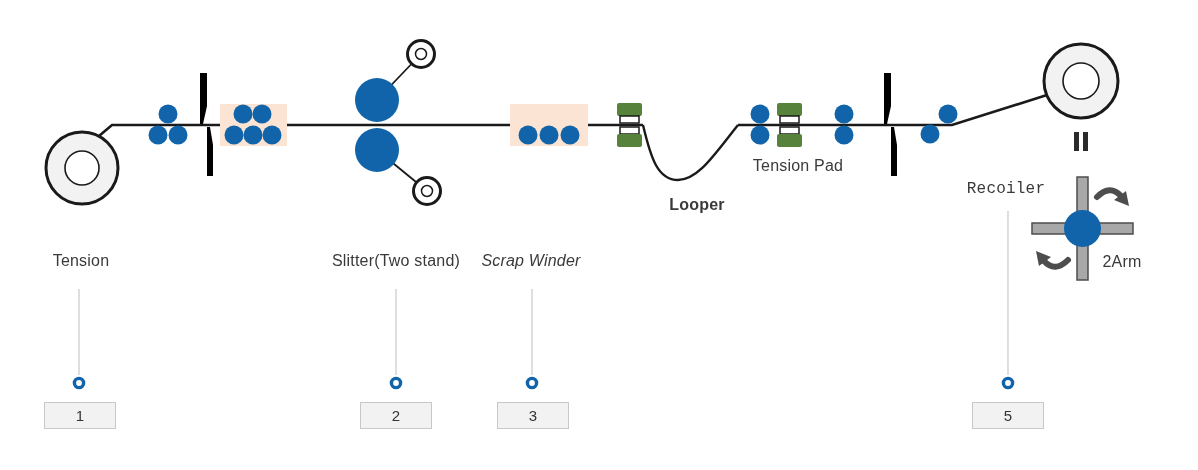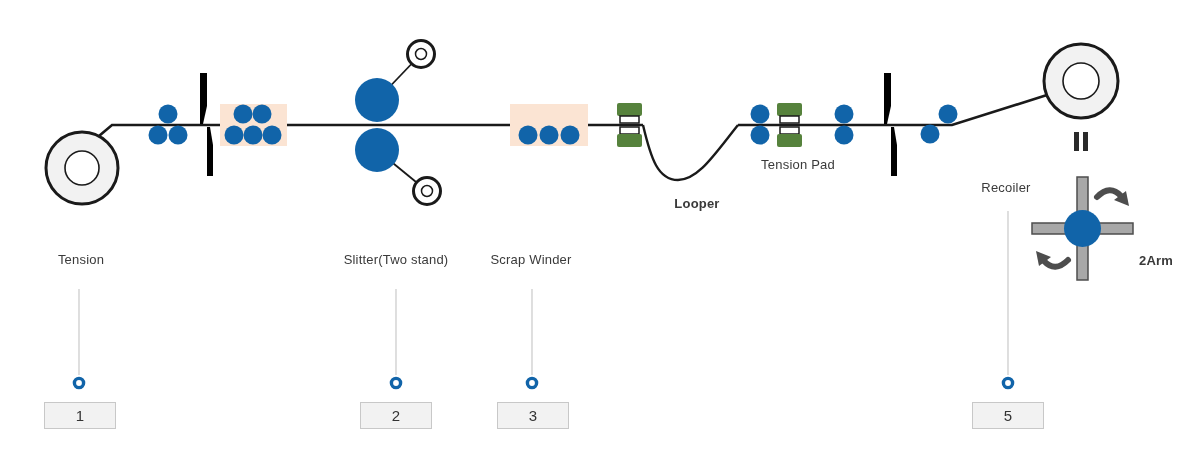--- a/index.html
+++ b/index.html
@@ -3,21 +3,21 @@
 <meta charset="utf-8">
 <style>
   html,body{margin:0;padding:0;background:#ffffff;}
   .canvas{
     position:relative;width:1198px;height:470px;background:#ffffff;
     font-family:"Liberation Sans",sans-serif;overflow:hidden;
   }
   .diagram-svg{position:absolute;left:0;top:0;}
   .label{
     position:absolute;transform:translateX(-50%);
-    font-size:13px;color:#3a3a3a;white-space:nowrap;letter-spacing:.2px;
+    font-size:16px;color:#3a3a3a;white-space:nowrap;letter-spacing:.2px;
   }
   .step-box{
     position:absolute;top:402px;width:70px;height:25px;
     background:#f2f2f2;border:1px solid #c8c8c8;
     display:flex;align-items:center;justify-content:center;
     font-size:15px;color:#333;cursor:pointer;box-sizing:content-box;
   }
 </style>
 </head>
 <body>
@@ -151,24 +151,24 @@
     <g fill="#ffffff" stroke="#1164a9" stroke-width="3.4">
       <circle cx="79" cy="383" r="4.6"></circle>
       <circle cx="396" cy="383" r="4.6"></circle>
       <circle cx="532" cy="383" r="4.6"></circle>
       <circle cx="1008" cy="383" r="4.6"></circle>
     </g>
   </svg>
 
   <div class="label" style="left:81px;  top:252px;">Tension</div>
   <div class="label" style="left:396px; top:252px;">Slitter(Two stand)</div>
-  <div class="label" style="left:531px; top:252px;">Scrap Winder</div>
+  <div class="label" style="left:531px; top:252px;font-style:italic;">Scrap Winder</div>
   <div class="label" style="left:697px; top:196px;font-weight:bold;">Looper</div>
   <div class="label" style="left:798px; top:157px;">Tension Pad</div>
-  <div class="label" style="left:1006px;top:180px;">Recoiler</div>
-  <div class="label" style="left:1156px;top:253px;font-weight:bold;">2Arm</div>
+  <div class="label" style="left:1006px;top:180px;font-family:Liberation Mono, monospace;">Recoiler</div>
+  <div class="label" style="left:1122px;top:253px;">2Arm</div>
 
   <div class="step-box" style="left:44px;">1</div>
   <div class="step-box" style="left:360px;">2</div>
   <div class="step-box" style="left:497px;">3</div>
   <div class="step-box" style="left:972px;">5</div>
 
 </div>
 
 </body></html>

